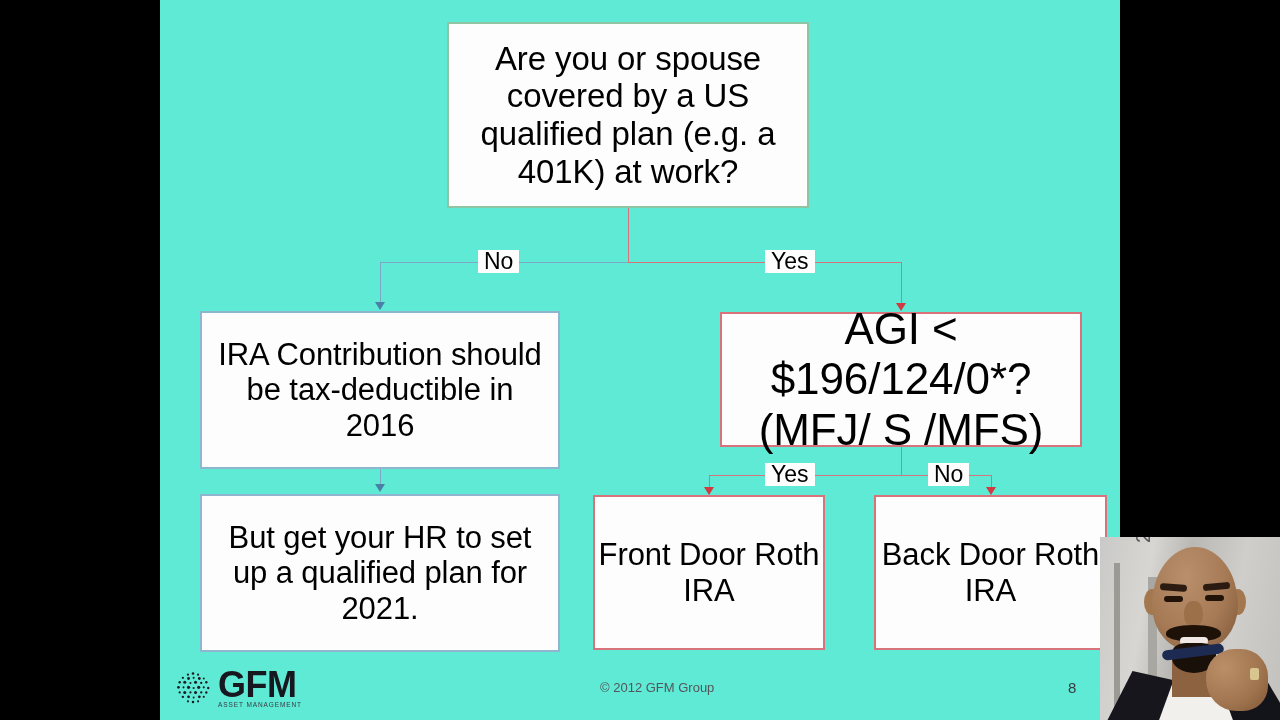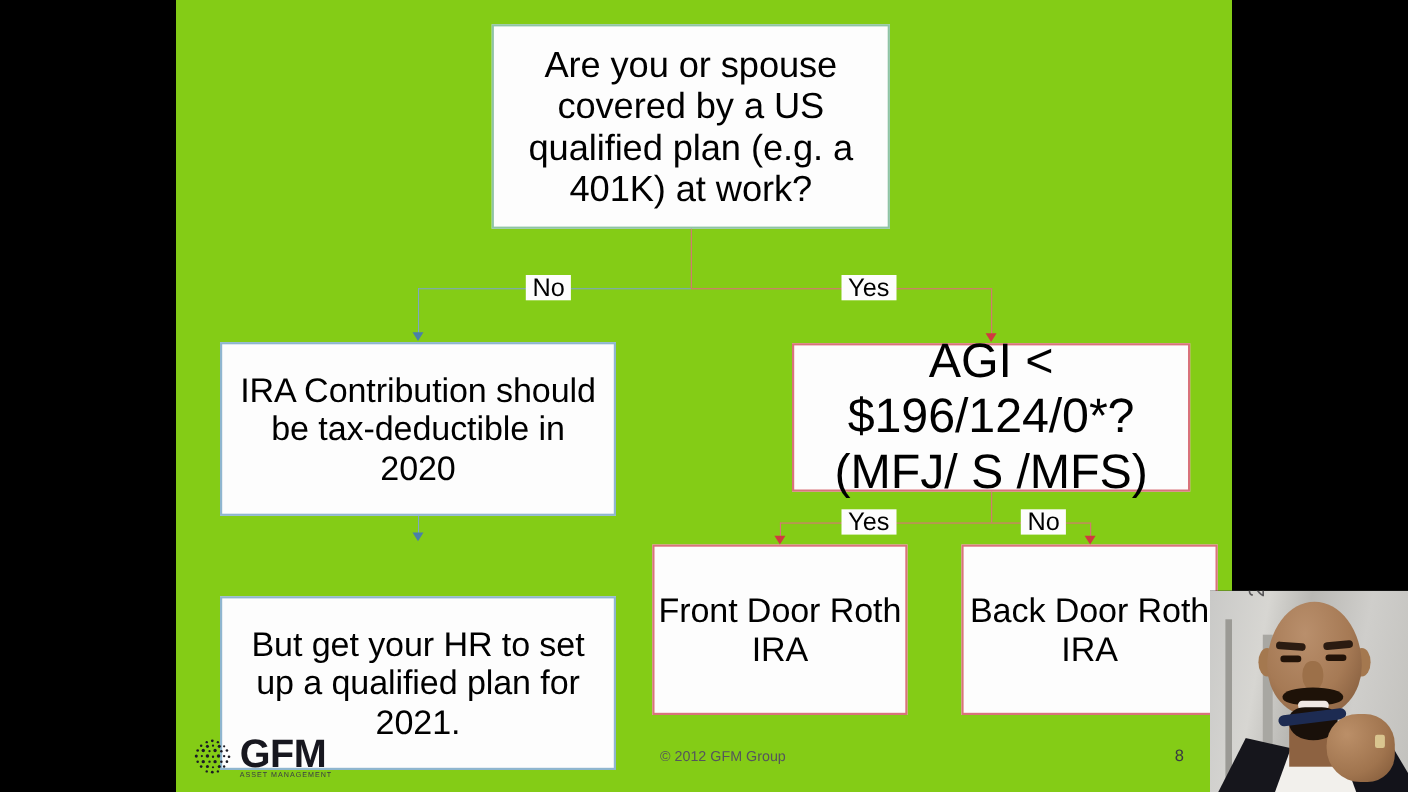--- a/index.html
+++ b/index.html
@@ -20,21 +20,21 @@
     background: #000000;
   }
 
   
   #slide {
     position: absolute;
     left: 160px;
     top: 0px;
     width: 960px;
     height: 720px;
-    background: #84cc16;
+    background: #5eead4;
     overflow: hidden;
   }
 
   
   .node {
     position: absolute;
     box-sizing: border-box;
     display: flex;
     align-items: center;
     justify-content: center;
@@ -68,21 +68,20 @@
     padding: 0 12px;
   }
 
   #node-hr-plan {
     left: 40px;
     top: 494px;
     width: 360px;
     height: 158px;
     font-size: 31px;
     padding: 12px 14px;
-    margin-top: 48px;
   }
 
   #node-agi {
     left: 560px;
     top: 312px;
     width: 362px;
     height: 135px;
     font-size: 44px;
     padding: 0 8px;
   }
@@ -305,21 +304,21 @@
 </style>
 </head>
 <body>
 
 <div id="screen">
 
   <div id="slide">
 
     <div class="node node-green" id="node-question">Are you or spouse covered by a US qualified plan (e.g. a 401K) at work?</div>
 
-    <div class="node node-blue" id="node-ira-contribution">IRA Contribution should be tax-deductible in 2020</div>
+    <div class="node node-blue" id="node-ira-contribution">IRA Contribution should be tax-deductible in 2016</div>
 
     <div class="node node-blue" id="node-hr-plan">But get your HR to set up a qualified plan for 2021.</div>
 
     <div class="node node-red" id="node-agi">AGI &lt; $196/124/0*?
 (MFJ/ S /MFS)</div>
 
     <div class="node node-red" id="node-back-door">Back Door Roth IRA</div>
 
     <div class="node node-red" id="node-front-door">Front Door Roth IRA</div>
 

